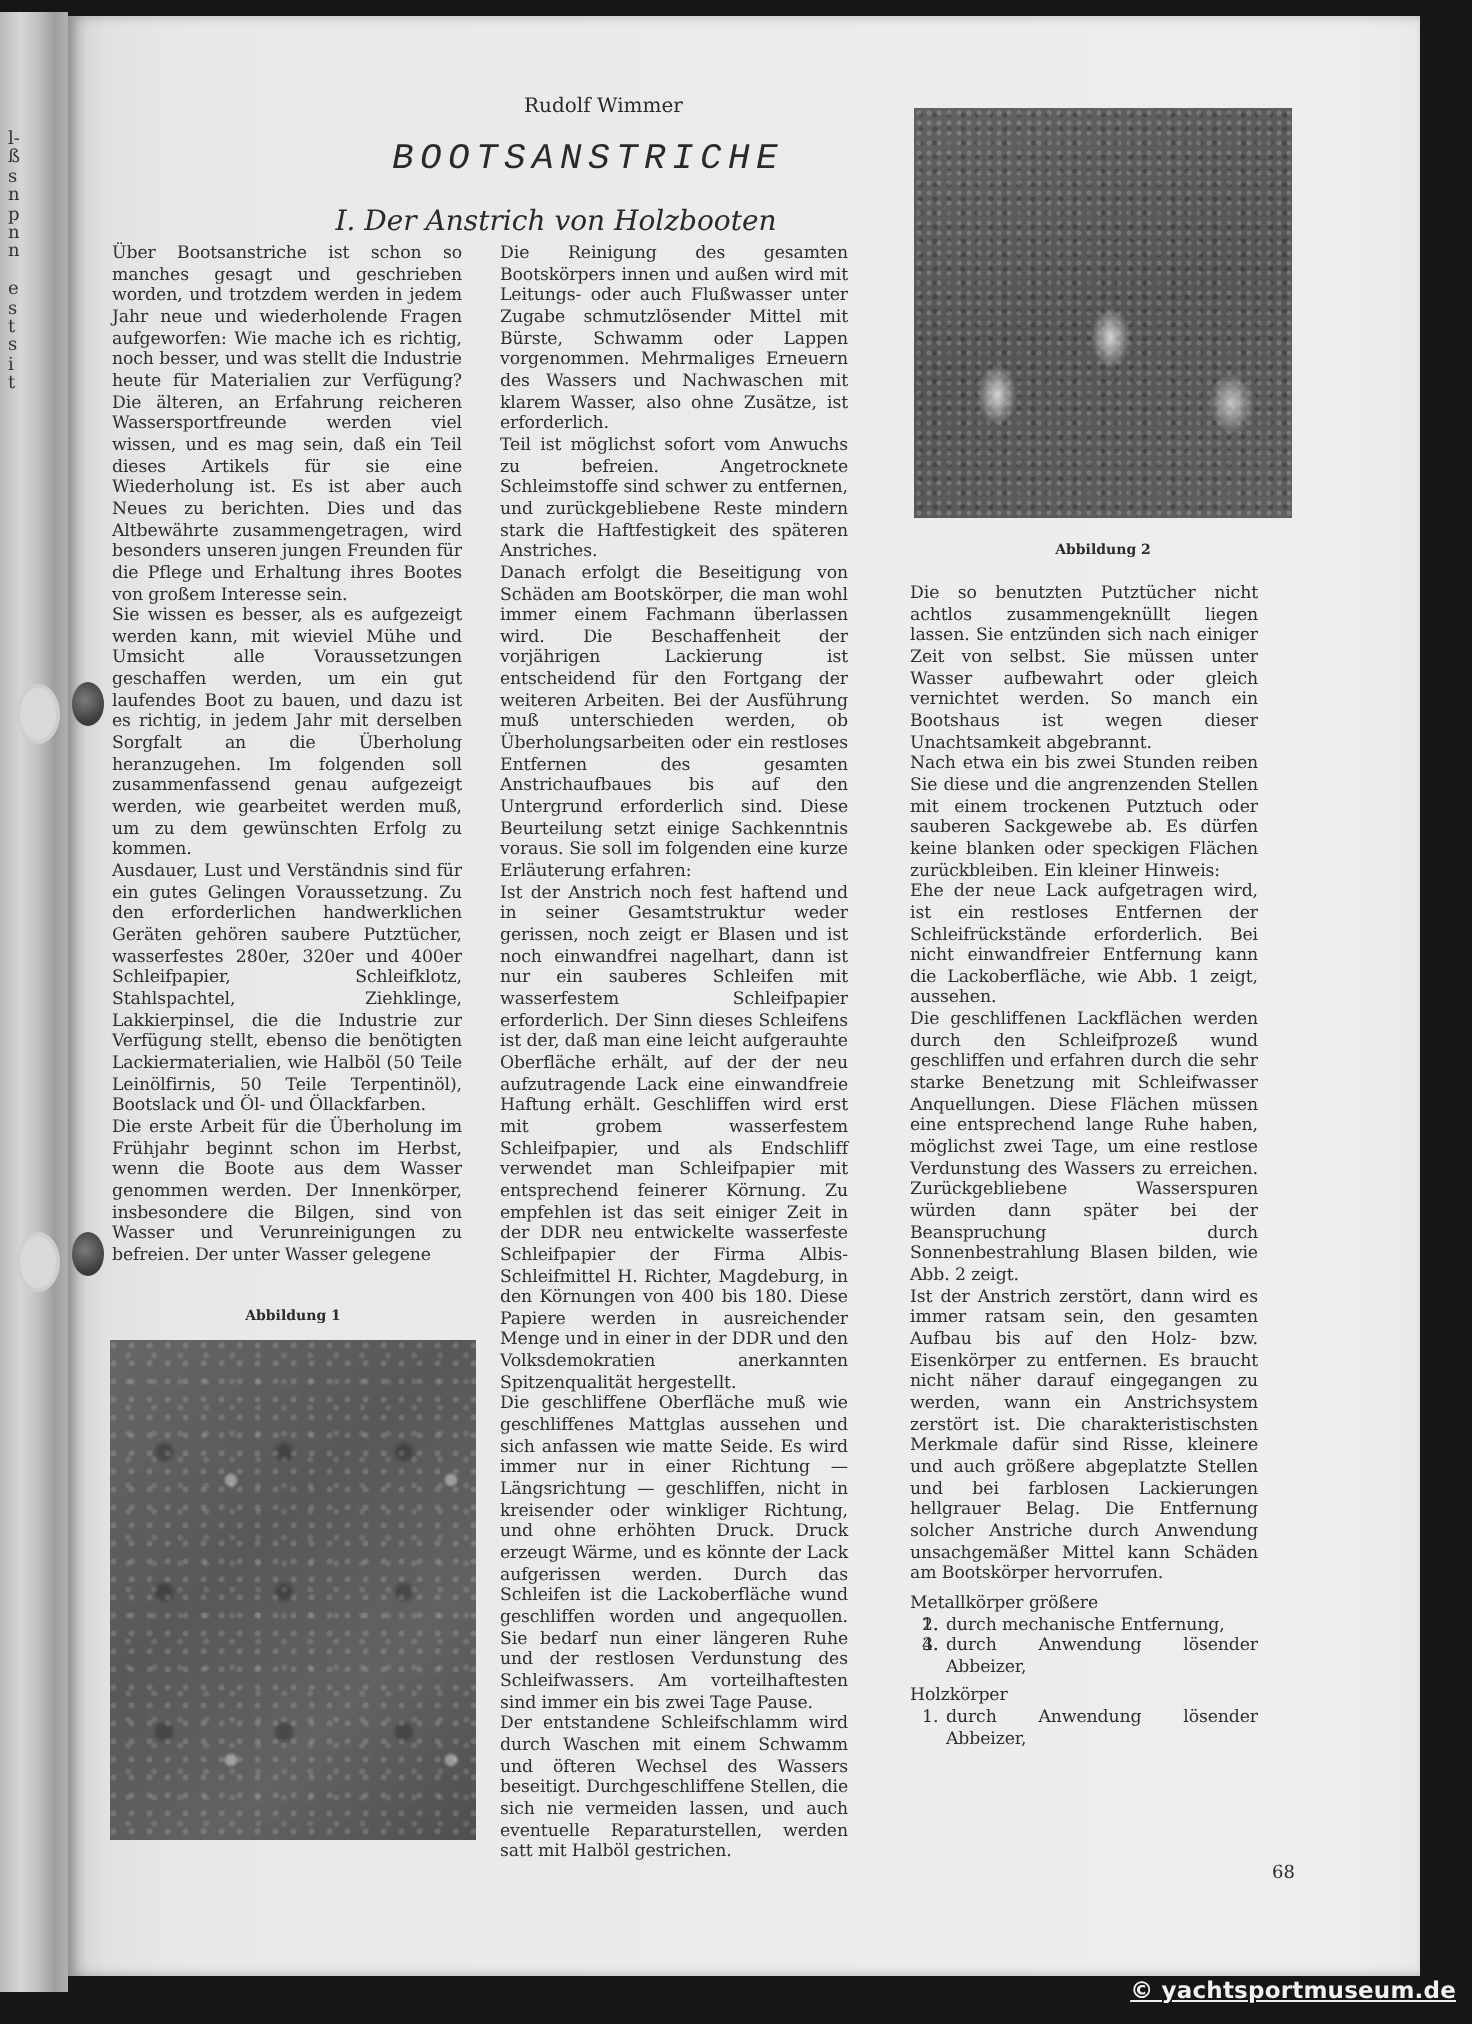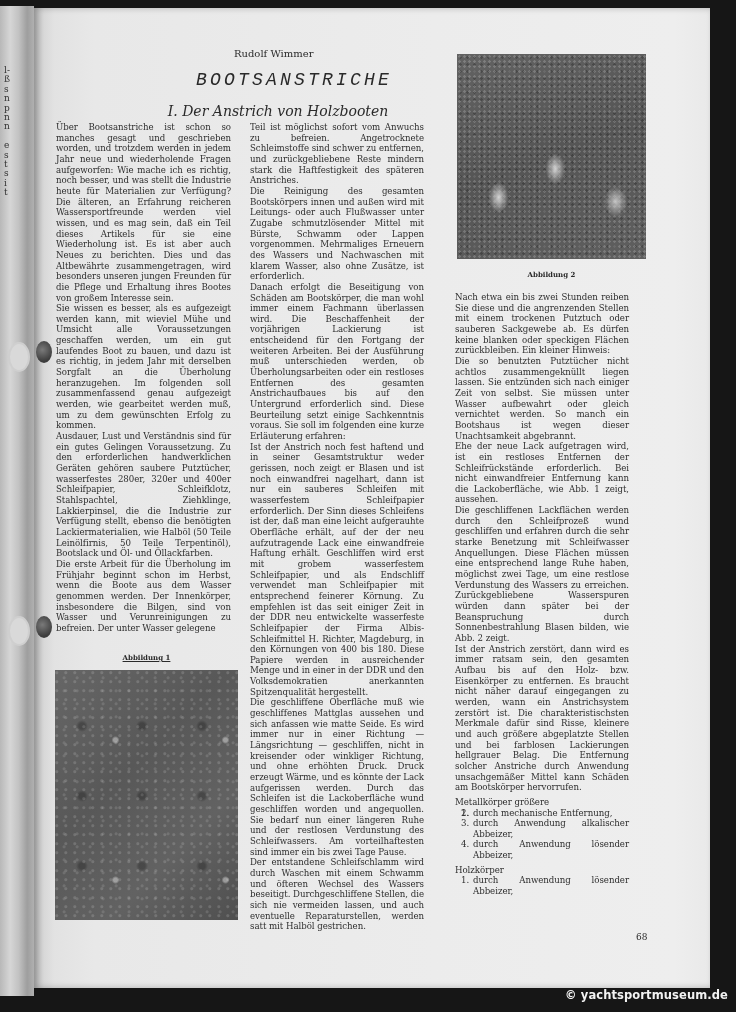--- a/index.html
+++ b/index.html
@@ -3,21 +3,21 @@
 <meta charset="utf-8">
 <style>
   html,body{margin:0;padding:0;}
   body{width:736px;height:1012px;background:#161616;position:relative;overflow:hidden;font-family:"DejaVu Serif",serif;}
   .binder{position:absolute;left:0;top:6px;width:34px;height:990px;background:linear-gradient(90deg,#b8b8b8 0%,#d6d6d6 30%,#c2c2c2 55%,#9e9e9e 80%,#b0b0b0 100%);}
   .binder-text{position:absolute;left:4px;top:60px;width:12px;font-size:9px;line-height:9.4px;color:#333;letter-spacing:0;}
   .binder-text span{display:block;}
   .page{position:absolute;left:34px;top:8px;width:676px;height:980px;background:linear-gradient(90deg,#bdbdbd 0px,#d8d8d8 10px,#e2e2e2 20px,#e8e8e8 60px,#ececec 400px,#eeeeee 640px,#e9e9e9 676px);box-shadow:inset 3px 0 6px rgba(0,0,0,0.25);}
   .ring{position:absolute;width:16px;height:22px;border-radius:50%;background:radial-gradient(circle at 40% 40%,#7a7a7a,#3c3c3c 70%);}
   .ring-ghost{position:absolute;width:18px;height:26px;border-radius:50%;border:2px solid #cfcfcf;background:#d9d9d9;}
-  .author{position:absolute;left:200px;top:40px;width:200px;font-size:10px;color:#2a2a2a;font-family:"DejaVu Serif",serif;}
+  .author{position:absolute;left:228px;top:40px;width:200px;font-size:10px;color:#2a2a2a;font-family:"DejaVu Serif",serif;}
   .title{position:absolute;left:100px;top:62px;width:320px;text-align:center;font-size:18px;font-style:italic;letter-spacing:3.2px;color:#2a2a2a;font-family:Liberation Mono, monospace;}
   .subtitle{position:absolute;left:84px;top:95px;width:320px;text-align:center;font-size:14px;font-style:italic;color:#2a2a2a;font-family:"DejaVu Serif",serif;}
   .col{position:absolute;font-size:8.65px;line-height:10.66px;color:#2e2e2e;text-align:justify;font-family:"DejaVu Serif",serif;letter-spacing:-0.05px;}
   .col p{margin:0;text-indent:0;}
   .col1{left:22px;top:114px;width:175px;}
   .col2{left:216px;top:114px;width:174px;}
   .col3{left:421px;top:284px;width:174px;}
   .caption{position:absolute;font-size:7px;font-weight:bold;color:#2a2a2a;text-align:center;font-family:"DejaVu Serif",serif;}
   .fig1{position:absolute;left:21px;top:662px;width:183px;height:250px;background:#5e5e5e;
         background-image:radial-gradient(circle at 20% 30%,rgba(255,255,255,0.15) 1px,transparent 2px),
@@ -32,21 +32,21 @@
                          radial-gradient(ellipse 16px 22px at 84% 72%,rgba(220,220,220,0.8),transparent 70%),
                          radial-gradient(circle,rgba(255,255,255,0.18) 1px,transparent 1.5px),
                          radial-gradient(circle,rgba(0,0,0,0.22) 1px,transparent 1.5px),
                          linear-gradient(160deg,#626262,#555 50%,#5f5f5f);
         background-size:100% 100%,100% 100%,100% 100%,5px 5px,7px 7px,100% 100%;}
   .list{margin:0;padding:0;list-style:none;}
   .list li{position:relative;padding-left:18px;}
   .list li .num{position:absolute;left:6px;top:0;}
   .sec-head{margin-top:4px !important;}
   .page-num{position:absolute;left:602px;top:924px;font-size:9px;color:#2a2a2a;font-family:"DejaVu Serif",serif;}
-  .watermark{position:absolute;right:8px;top:988px;font-size:11.5px;font-weight:bold;color:#f2f2f2;font-family:"DejaVu Sans",sans-serif;letter-spacing:0.1px;}
+  .watermark{position:absolute;right:8px;top:988px;font-size:11.5px;font-weight:bold;color:#f2f2f2;font-family:"DejaVu Sans",sans-serif;letter-spacing:0.1px;text-decoration:underline;}
 </style>
 </head>
 <body>
 
 <div class="binder">
   <div class="binder-text">
     <span>l-</span>
     <span>ß</span>
     <span>s</span>
     <span>n</span>
@@ -73,46 +73,46 @@
   <div class="title">BOOTSANSTRICHE</div>
   <div class="subtitle">I. Der Anstrich von Holzbooten</div>
 
   <div class="col col1">
     <p>Über Bootsanstriche ist schon so manches gesagt und geschrieben worden, und trotzdem werden in jedem Jahr neue und wiederholende Fragen aufgeworfen: Wie mache ich es richtig, noch besser, und was stellt die Industrie heute für Materialien zur Verfügung? Die älteren, an Erfahrung reicheren Wassersportfreunde werden viel wissen, und es mag sein, daß ein Teil dieses Artikels für sie eine Wiederholung ist. Es ist aber auch Neues zu berichten. Dies und das Altbewährte zusammengetragen, wird besonders unseren jungen Freunden für die Pflege und Erhaltung ihres Bootes von großem Interesse sein.</p>
     <p>Sie wissen es besser, als es aufgezeigt werden kann, mit wieviel Mühe und Umsicht alle Voraussetzungen geschaffen werden, um ein gut laufendes Boot zu bauen, und dazu ist es richtig, in jedem Jahr mit derselben Sorgfalt an die Überholung heranzugehen. Im folgenden soll zusammenfassend genau aufgezeigt werden, wie gearbeitet werden muß, um zu dem gewünschten Erfolg zu kommen.</p>
     <p>Ausdauer, Lust und Verständnis sind für ein gutes Gelingen Voraussetzung. Zu den erforderlichen handwerklichen Geräten gehören saubere Putztücher, wasserfestes 280er, 320er und 400er Schleifpapier, Schleifklotz, Stahlspachtel, Ziehklinge, Lakkierpinsel, die die Industrie zur Verfügung stellt, ebenso die benötigten Lackiermaterialien, wie Halböl (50 Teile Leinölfirnis, 50 Teile Terpentinöl), Bootslack und Öl- und Öllackfarben.</p>
     <p>Die erste Arbeit für die Überholung im Frühjahr beginnt schon im Herbst, wenn die Boote aus dem Wasser genommen werden. Der Innenkörper, insbesondere die Bilgen, sind von Wasser und Verunreinigungen zu befreien. Der unter Wasser gelegene</p>
   </div>
 
-  <div class="caption" style="left:21px;top:645px;width:183px;text-decoration:underline;">Abbildung 1</div>
+  <div class="caption" style="left:21px;top:645px;width:183px;">Abbildung 1</div>
   <div class="fig1"></div>
 
   <div class="col col2">
+    <p>Die Reinigung des gesamten Bootskörpers innen und außen wird mit Leitungs- oder auch Flußwasser unter Zugabe schmutzlösender Mittel mit Bürste, Schwamm oder Lappen vorgenommen. Mehrmaliges Erneuern des Wassers und Nachwaschen mit klarem Wasser, also ohne Zusätze, ist erforderlich.</p>
     <p>Teil ist möglichst sofort vom Anwuchs zu befreien. Angetrocknete Schleimstoffe sind schwer zu entfernen, und zurückgebliebene Reste mindern stark die Haftfestigkeit des späteren Anstriches.</p>
-    <p>Die Reinigung des gesamten Bootskörpers innen und außen wird mit Leitungs- oder auch Flußwasser unter Zugabe schmutzlösender Mittel mit Bürste, Schwamm oder Lappen vorgenommen. Mehrmaliges Erneuern des Wassers und Nachwaschen mit klarem Wasser, also ohne Zusätze, ist erforderlich.</p>
     <p>Danach erfolgt die Beseitigung von Schäden am Bootskörper, die man wohl immer einem Fachmann überlassen wird. Die Beschaffenheit der vorjährigen Lackierung ist entscheidend für den Fortgang der weiteren Arbeiten. Bei der Ausführung muß unterschieden werden, ob Überholungsarbeiten oder ein restloses Entfernen des gesamten Anstrichaufbaues bis auf den Untergrund erforderlich sind. Diese Beurteilung setzt einige Sachkenntnis voraus. Sie soll im folgenden eine kurze Erläuterung erfahren:</p>
     <p>Ist der Anstrich noch fest haftend und in seiner Gesamtstruktur weder gerissen, noch zeigt er Blasen und ist noch einwandfrei nagelhart, dann ist nur ein sauberes Schleifen mit wasserfestem Schleifpapier erforderlich. Der Sinn dieses Schleifens ist der, daß man eine leicht aufgerauhte Oberfläche erhält, auf der der neu aufzutragende Lack eine einwandfreie Haftung erhält. Geschliffen wird erst mit grobem wasserfestem Schleifpapier, und als Endschliff verwendet man Schleifpapier mit entsprechend feinerer Körnung. Zu empfehlen ist das seit einiger Zeit in der DDR neu entwickelte wasserfeste Schleifpapier der Firma Albis-Schleifmittel H. Richter, Magdeburg, in den Körnungen von 400 bis 180. Diese Papiere werden in ausreichender Menge und in einer in der DDR und den Volksdemokratien anerkannten Spitzenqualität hergestellt.</p>
     <p>Die geschliffene Oberfläche muß wie geschliffenes Mattglas aussehen und sich anfassen wie matte Seide. Es wird immer nur in einer Richtung — Längsrichtung — geschliffen, nicht in kreisender oder winkliger Richtung, und ohne erhöhten Druck. Druck erzeugt Wärme, und es könnte der Lack aufgerissen werden. Durch das Schleifen ist die Lackoberfläche wund geschliffen worden und angequollen. Sie bedarf nun einer längeren Ruhe und der restlosen Verdunstung des Schleifwassers. Am vorteilhaftesten sind immer ein bis zwei Tage Pause.</p>
     <p>Der entstandene Schleifschlamm wird durch Waschen mit einem Schwamm und öfteren Wechsel des Wassers beseitigt. Durchgeschliffene Stellen, die sich nie vermeiden lassen, und auch eventuelle Reparaturstellen, werden satt mit Halböl gestrichen.</p>
   </div>
 
   <div class="fig2"></div>
   <div class="caption" style="left:423px;top:262px;width:189px;">Abbildung 2</div>
 
   <div class="col col3">
+    <p>Die so benutzten Putztücher nicht achtlos zusammengeknüllt liegen lassen. Sie entzünden sich nach einiger Zeit von selbst. Sie müssen unter Wasser aufbewahrt oder gleich vernichtet werden. So manch ein Bootshaus ist wegen dieser Unachtsamkeit abgebrannt.</p>
     <p>Nach etwa ein bis zwei Stunden reiben Sie diese und die angrenzenden Stellen mit einem trockenen Putztuch oder sauberen Sackgewebe ab. Es dürfen keine blanken oder speckigen Flächen zurückbleiben. Ein kleiner Hinweis:</p>
-    <p>Die so benutzten Putztücher nicht achtlos zusammengeknüllt liegen lassen. Sie entzünden sich nach einiger Zeit von selbst. Sie müssen unter Wasser aufbewahrt oder gleich vernichtet werden. So manch ein Bootshaus ist wegen dieser Unachtsamkeit abgebrannt.</p>
     <p>Ehe der neue Lack aufgetragen wird, ist ein restloses Entfernen der Schleifrückstände erforderlich. Bei nicht einwandfreier Entfernung kann die Lackoberfläche, wie Abb. 1 zeigt, aussehen.</p>
     <p>Die geschliffenen Lackflächen werden durch den Schleifprozeß wund geschliffen und erfahren durch die sehr starke Benetzung mit Schleifwasser Anquellungen. Diese Flächen müssen eine entsprechend lange Ruhe haben, möglichst zwei Tage, um eine restlose Verdunstung des Wassers zu erreichen. Zurückgebliebene Wasserspuren würden dann später bei der Beanspruchung durch Sonnenbestrahlung Blasen bilden, wie Abb. 2 zeigt.</p>
     <p>Ist der Anstrich zerstört, dann wird es immer ratsam sein, den gesamten Aufbau bis auf den Holz- bzw. Eisenkörper zu entfernen. Es braucht nicht näher darauf eingegangen zu werden, wann ein Anstrichsystem zerstört ist. Die charakteristischsten Merkmale dafür sind Risse, kleinere und auch größere abgeplatzte Stellen und bei farblosen Lackierungen hellgrauer Belag. Die Entfernung solcher Anstriche durch Anwendung unsachgemäßer Mittel kann Schäden am Bootskörper hervorrufen.</p>
     <p class="sec-head">Metallkörper größere</p>
     <ul class="list">
       <li><span class="num">1.</span></li>
       <li><span class="num">2.</span><span>durch mechanische Entfernung,</span></li>
-      <li><span class="num">3.</span><span>durch Anwendung alkalischer Abbeizer,</span></li>
+      <li><span class="num">3.</span></li>
       <li><span class="num">4.</span><span>durch Anwendung lösender Abbeizer,</span></li>
     </ul>
     <p class="sec-head">Holzkörper</p>
     <ul class="list">
       <li><span class="num">1.</span><span>durch Anwendung lösender Abbeizer,</span></li>
     </ul>
   </div>
 
   <div class="page-num">68</div>
 </div>

